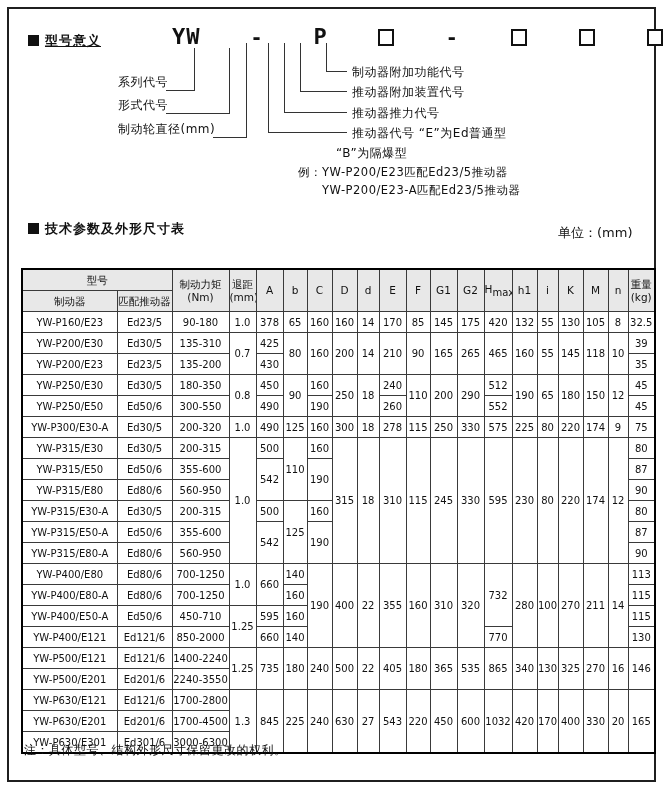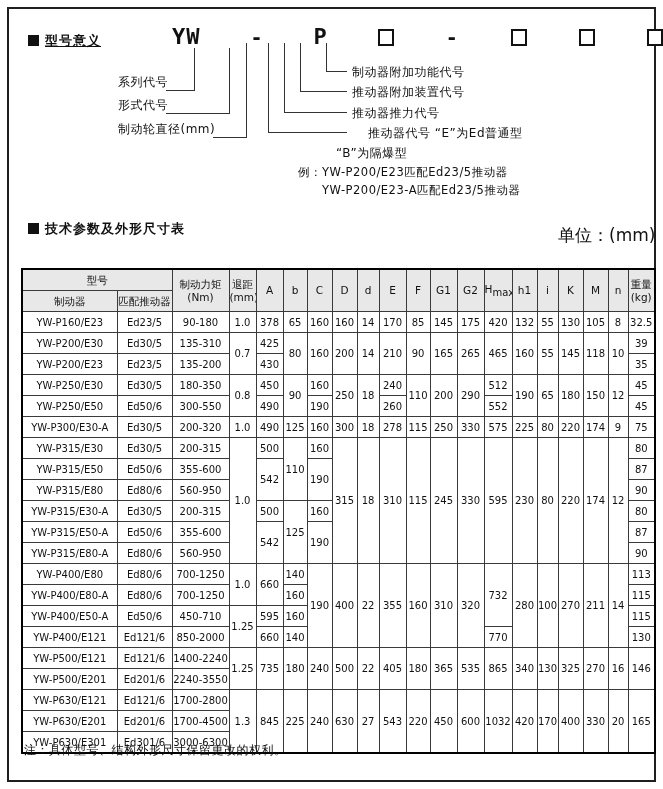--- a/index.html
+++ b/index.html
@@ -11,21 +11,21 @@
   .sq{display:inline-block;width:11px;height:11px;background:#111;margin-right:6px;vertical-align:-1px;}
   
   .code-row{display:flex;align-items:center;font-family:"DejaVu Sans Mono","Liberation Mono",monospace;
             font-weight:bold;font-size:22px;letter-spacing:1px;white-space:nowrap;}
   .code-row .dash{margin:0 2px;font-size:20px;}
   .code-box{display:inline-block;width:12px;height:13px;border:2px solid #111;margin:2px 2px 0 2px;background:#fff;}
   
   .conn-l{border-right:1.5px solid #333;border-bottom:1.5px solid #333;}
   .conn-r{border-left:1.5px solid #333;border-bottom:1.5px solid #333;}
   .lbl{font-size:12px;white-space:nowrap;letter-spacing:0.5px;}
-  .unit{font-size:17px;white-space:nowrap;}
+  .unit{font-size:13px;white-space:nowrap;}
   .example{font-size:11.5px;line-height:18px;white-space:nowrap;letter-spacing:0.5px;}
   
   table.spec{border-collapse:collapse;table-layout:fixed;width:626px;border:2px solid #000;}
   table.spec th,table.spec td{border:1px solid #3a3a3a;text-align:center;vertical-align:middle;
       padding:0;font-weight:normal;overflow:hidden;white-space:nowrap;}
   table.spec thead th{background:#e8e8e8;font-size:10.5px;line-height:1.15;height:20px;}
   table.spec tbody td{font-size:10px;height:20px;background:#fff;}
   table.spec .two-line span{display:block;}
   sub.hsub{font-size:10px;}
   .note{font-size:12px;white-space:nowrap;letter-spacing:0.5px;}
@@ -60,21 +60,21 @@
   <div class="abs lbl" style="left:118px;top:97px;">形式代号</div>
   <div class="abs lbl" style="left:118px;top:121px;">制动轮直径(mm)</div>
 
   <div class="abs conn-r" style="left:326px;top:43px;width:20px;height:28px;"></div>
   <div class="abs conn-r" style="left:300px;top:43px;width:46px;height:48px;"></div>
   <div class="abs conn-r" style="left:284px;top:43px;width:62px;height:69px;"></div>
   <div class="abs conn-r" style="left:268px;top:43px;width:78px;height:89px;"></div>
   <div class="abs lbl" style="left:352px;top:64px;">制动器附加功能代号</div>
   <div class="abs lbl" style="left:352px;top:84px;text-align:center;">推动器附加装置代号</div>
   <div class="abs lbl" style="left:352px;top:105px;">推动器推力代号</div>
-  <div class="abs lbl" style="left:352px;top:125px;margin-left:16px;">推动器代号 “E”为Ed普通型</div>
+  <div class="abs lbl" style="left:352px;top:125px;">推动器代号 “E”为Ed普通型</div>
   <div class="abs lbl" style="left:336px;top:145px;">“B”为隔爆型</div>
 
   <div class="abs example" style="left:298px;top:163px;">例：YW-P200/E23匹配Ed23/5推动器</div>
   <div class="abs example" style="left:322px;top:181px;">YW-P200/E23-A匹配Ed23/5推动器</div>
 
   <div class="abs sec-title" style="left:28px;top:220px;">
     <span class="sq"></span><span>技术参数及外形尺寸表</span>
   </div>
   <div class="abs unit" style="left:558px;top:224px;">单位：(mm)</div>
 

